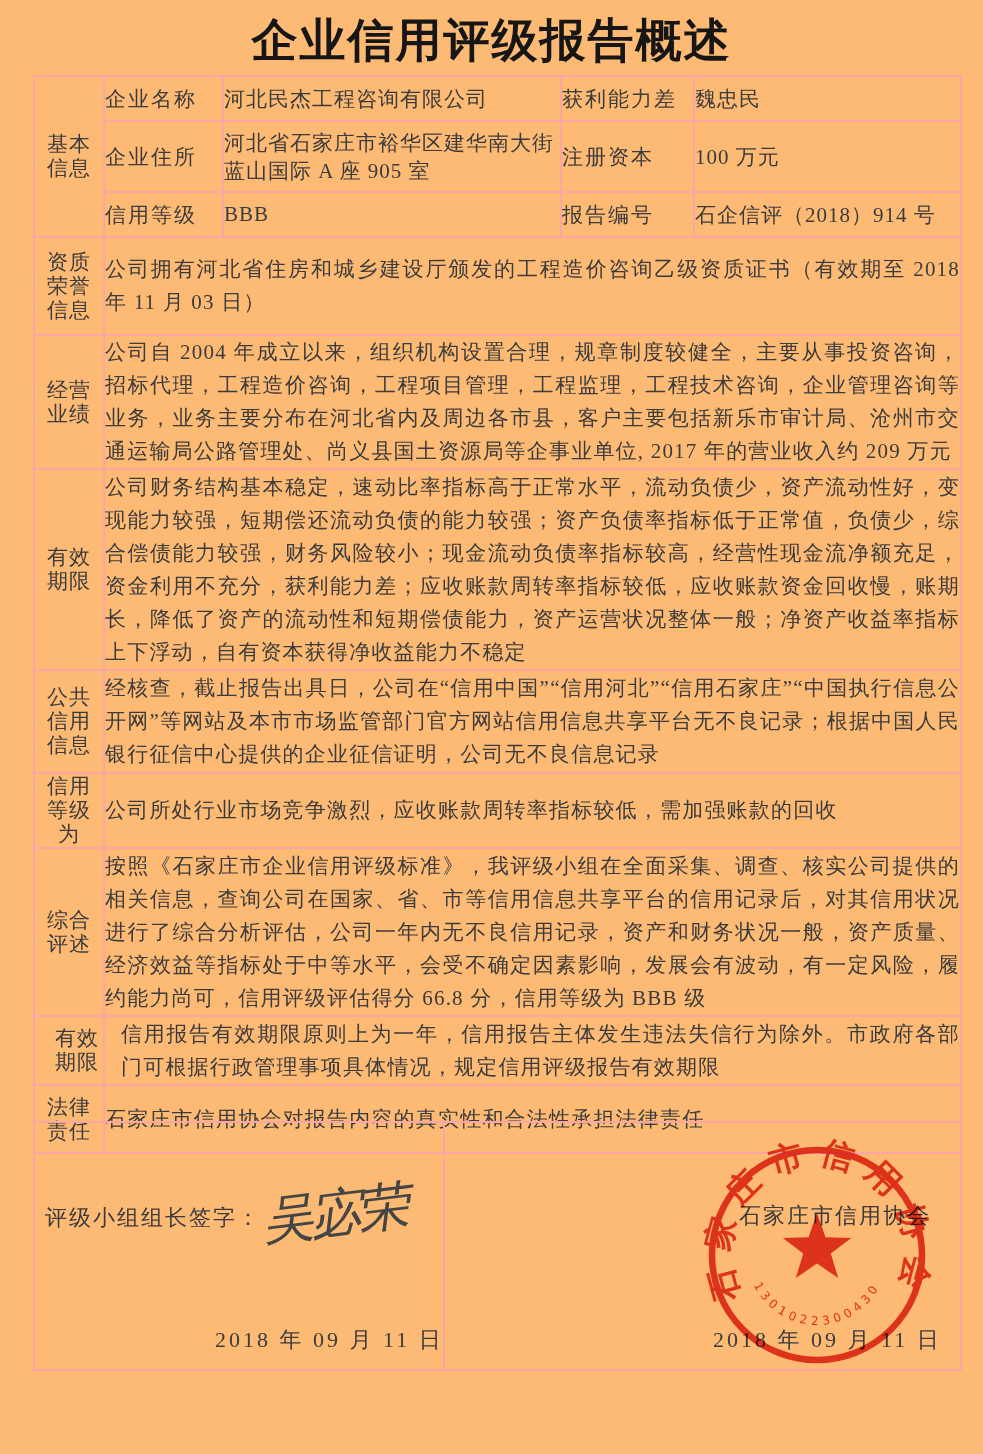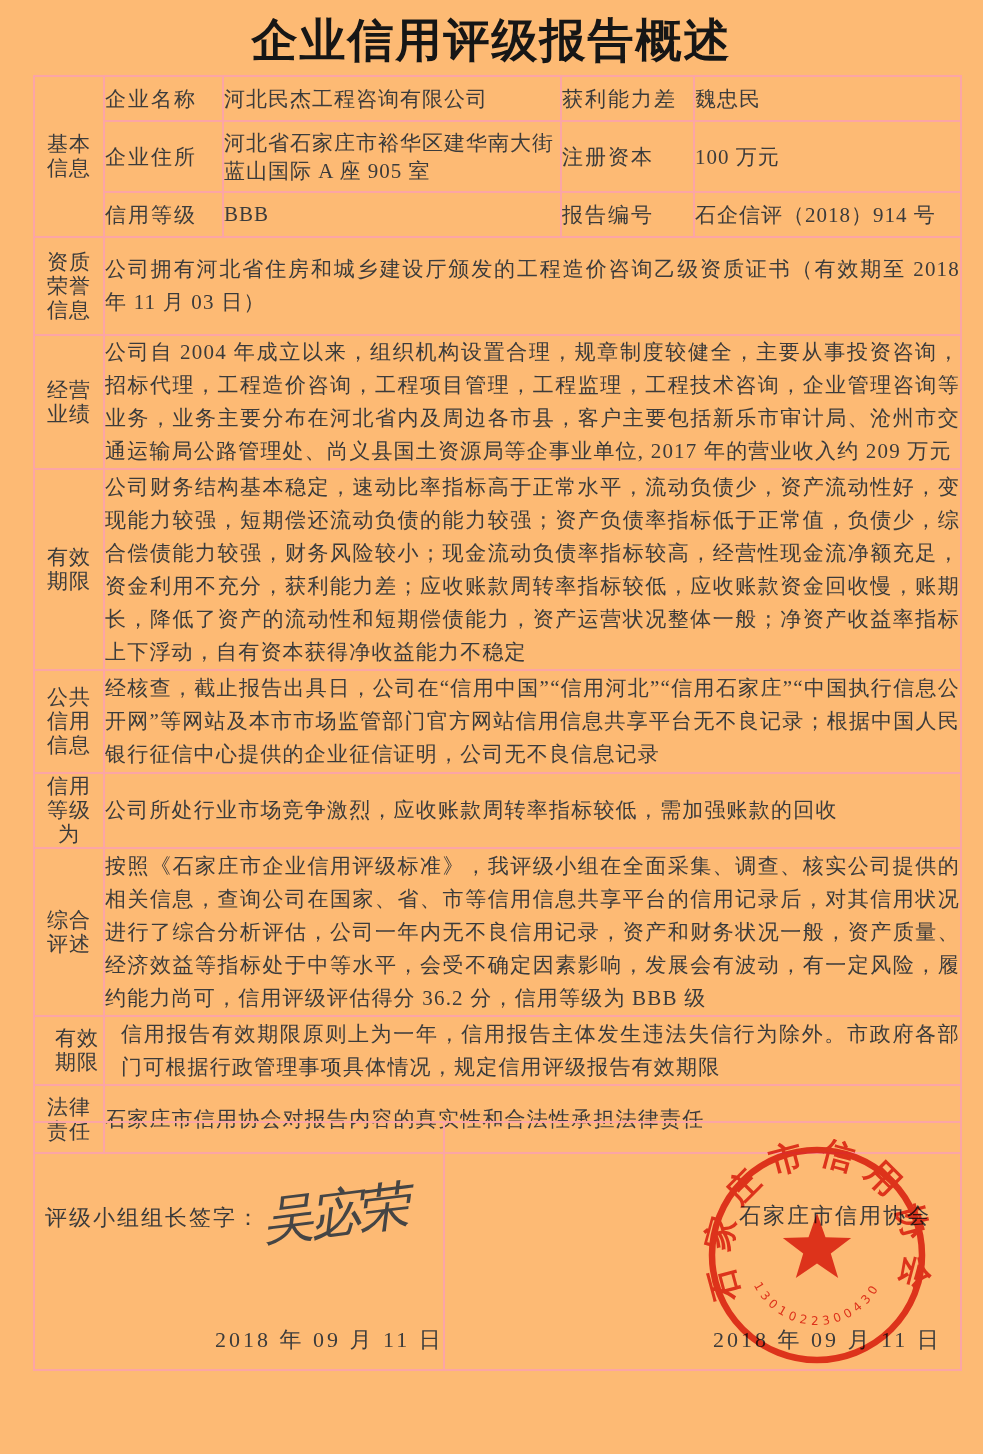--- a/index.html
+++ b/index.html
@@ -152,21 +152,21 @@
     <tr class="r-credit">
       <td class="hdr"><span>公共信用信息</span></td>
       <td class="content" colspan="4">经核查，截止报告出具日，公司在“信用中国”“信用河北”“信用石家庄”“中国执行信息公开网”等网站及本市市场监管部门官方网站信用信息共享平台无不良记录；根据中国人民银行征信中心提供的企业征信证明，公司无不良信息记录</td>
     </tr>
     <tr class="r-risk">
       <td class="hdr"><span>信用等级为</span></td>
       <td class="content" colspan="4">公司所处行业市场竞争激烈，应收账款周转率指标较低，需加强账款的回收</td>
     </tr>
     <tr class="r-summary">
       <td class="hdr"><span>综合评述</span></td>
-      <td class="content" colspan="4">按照《石家庄市企业信用评级标准》，我评级小组在全面采集、调查、核实公司提供的相关信息，查询公司在国家、省、市等信用信息共享平台的信用记录后，对其信用状况进行了综合分析评估，公司一年内无不良信用记录，资产和财务状况一般，资产质量、经济效益等指标处于中等水平，会受不确定因素影响，发展会有波动，有一定风险，履约能力尚可，信用评级评估得分 36.2 分，信用等级为 BBB 级</td>
+      <td class="content" colspan="4">按照《石家庄市企业信用评级标准》，我评级小组在全面采集、调查、核实公司提供的相关信息，查询公司在国家、省、市等信用信息共享平台的信用记录后，对其信用状况进行了综合分析评估，公司一年内无不良信用记录，资产和财务状况一般，资产质量、经济效益等指标处于中等水平，会受不确定因素影响，发展会有波动，有一定风险，履约能力尚可，信用评级评估得分 66.8 分，信用等级为 BBB 级</td>
     </tr>
     <tr class="r-valid">
       <td class="hdr"><span>有效期限</span></td>
       <td class="content" colspan="4">信用报告有效期限原则上为一年，信用报告主体发生违法失信行为除外。市政府各部门可根据行政管理事项具体情况，规定信用评级报告有效期限</td>
     </tr>
     <tr class="r-legal">
       <td class="hdr"><span>法律责任</span></td>
       <td class="content" colspan="4">石家庄市信用协会对报告内容的真实性和合法性承担法律责任</td>
     </tr>
   </tbody>

